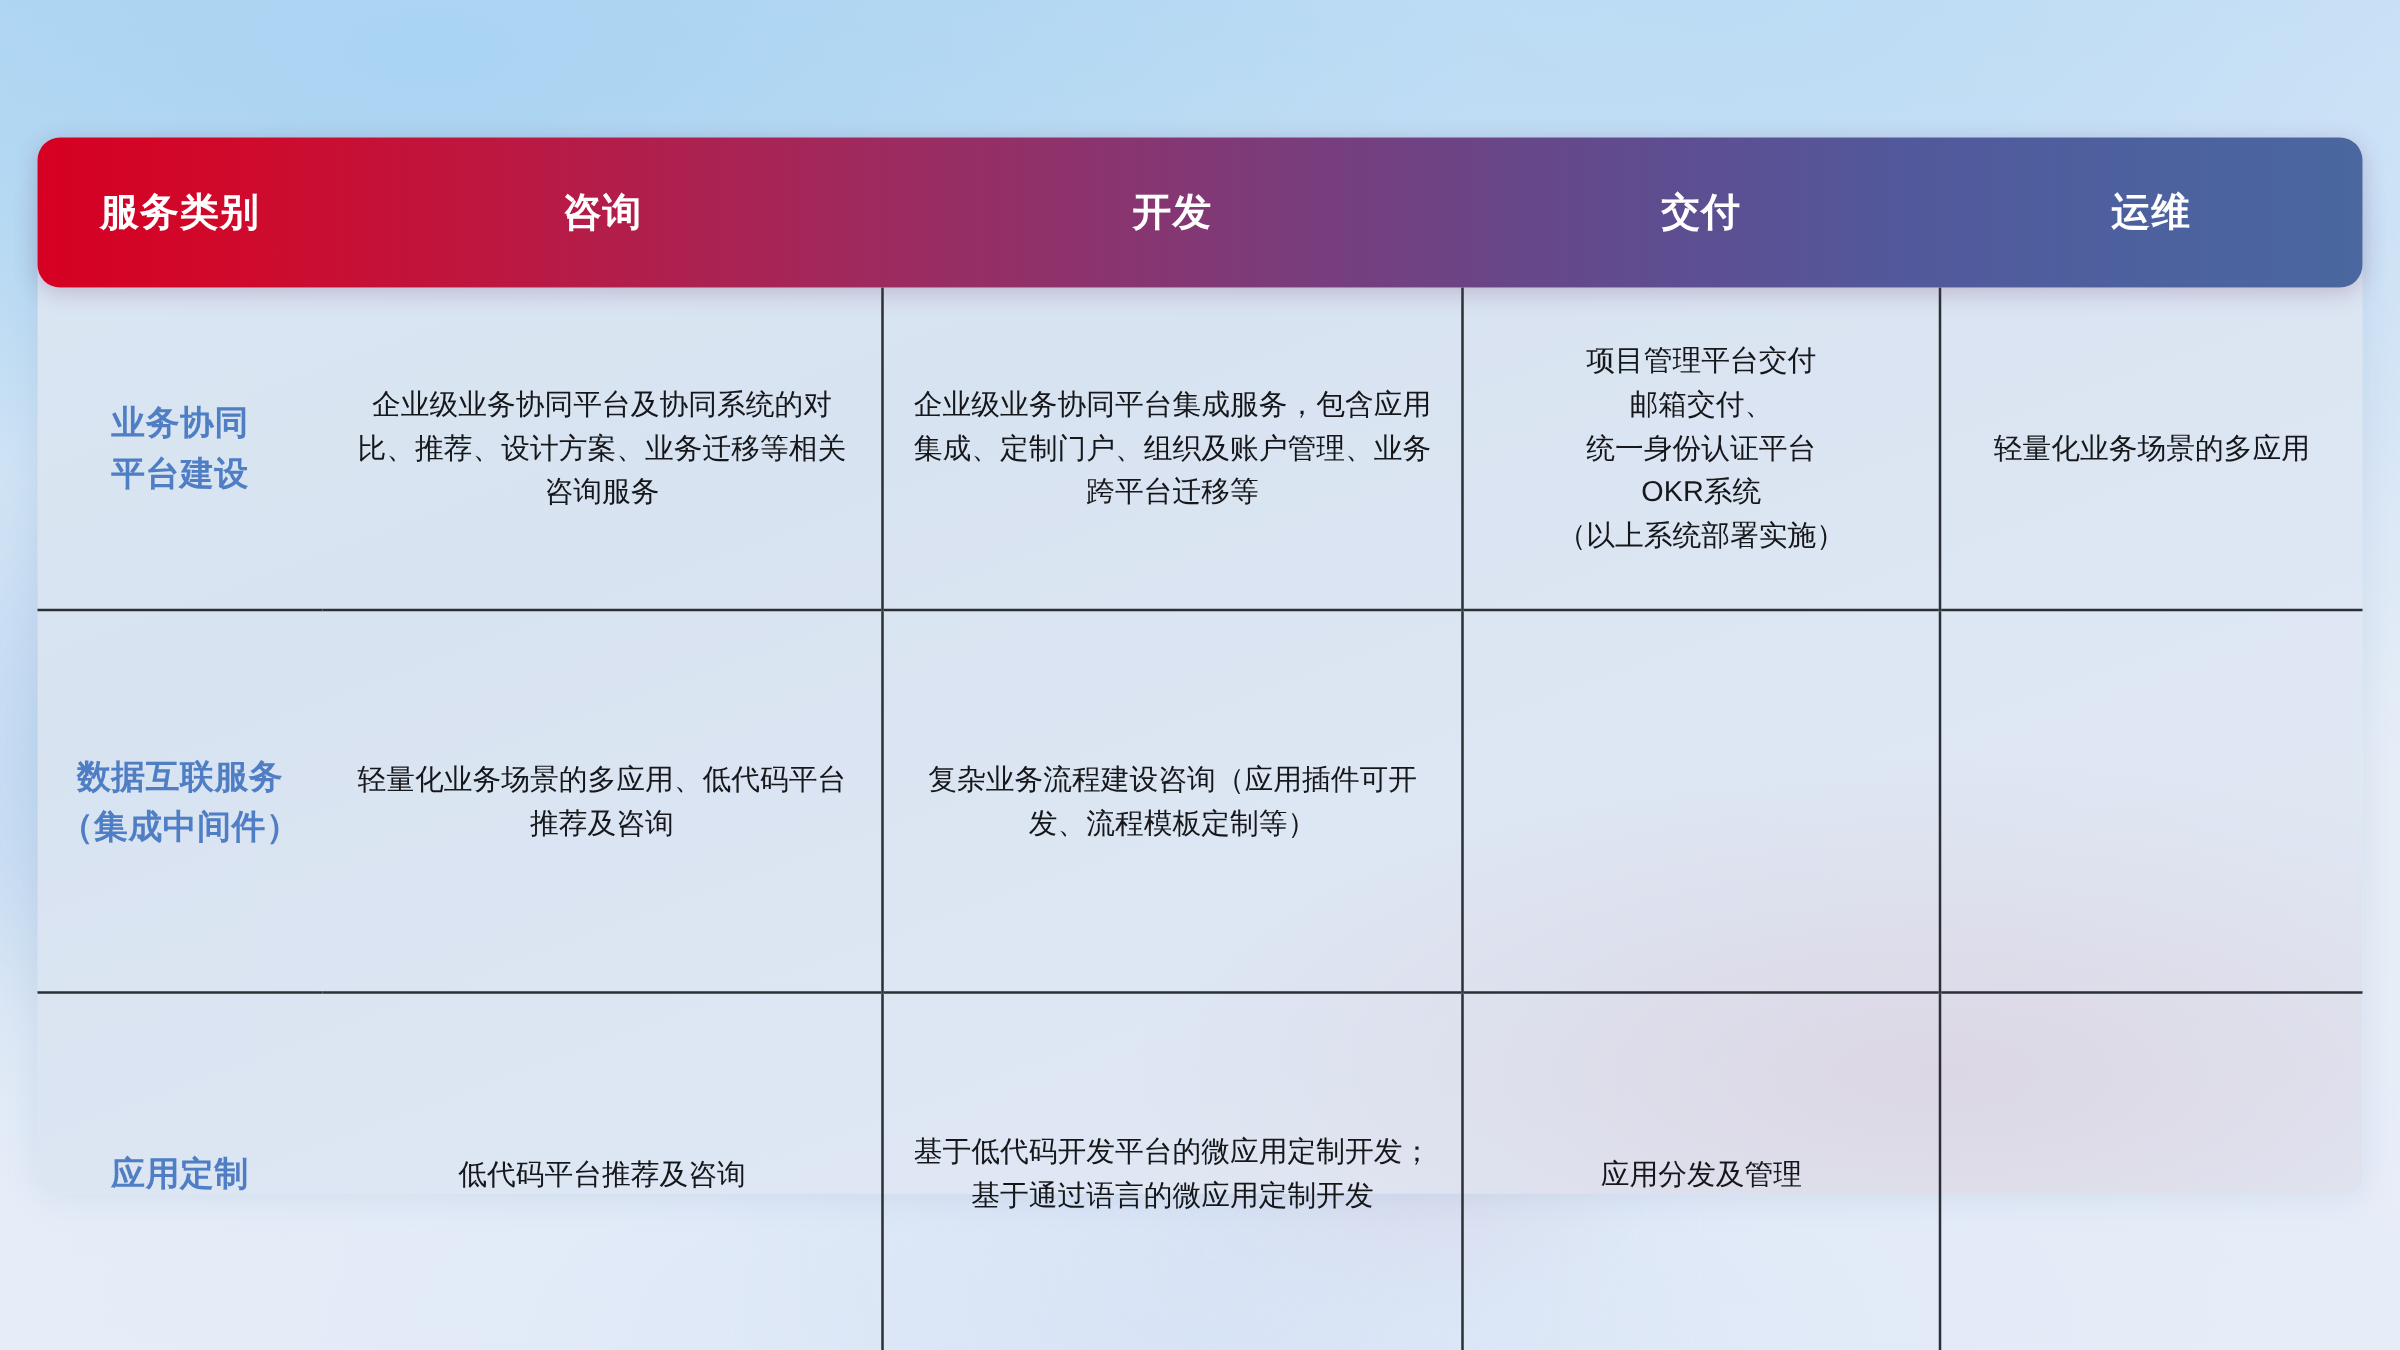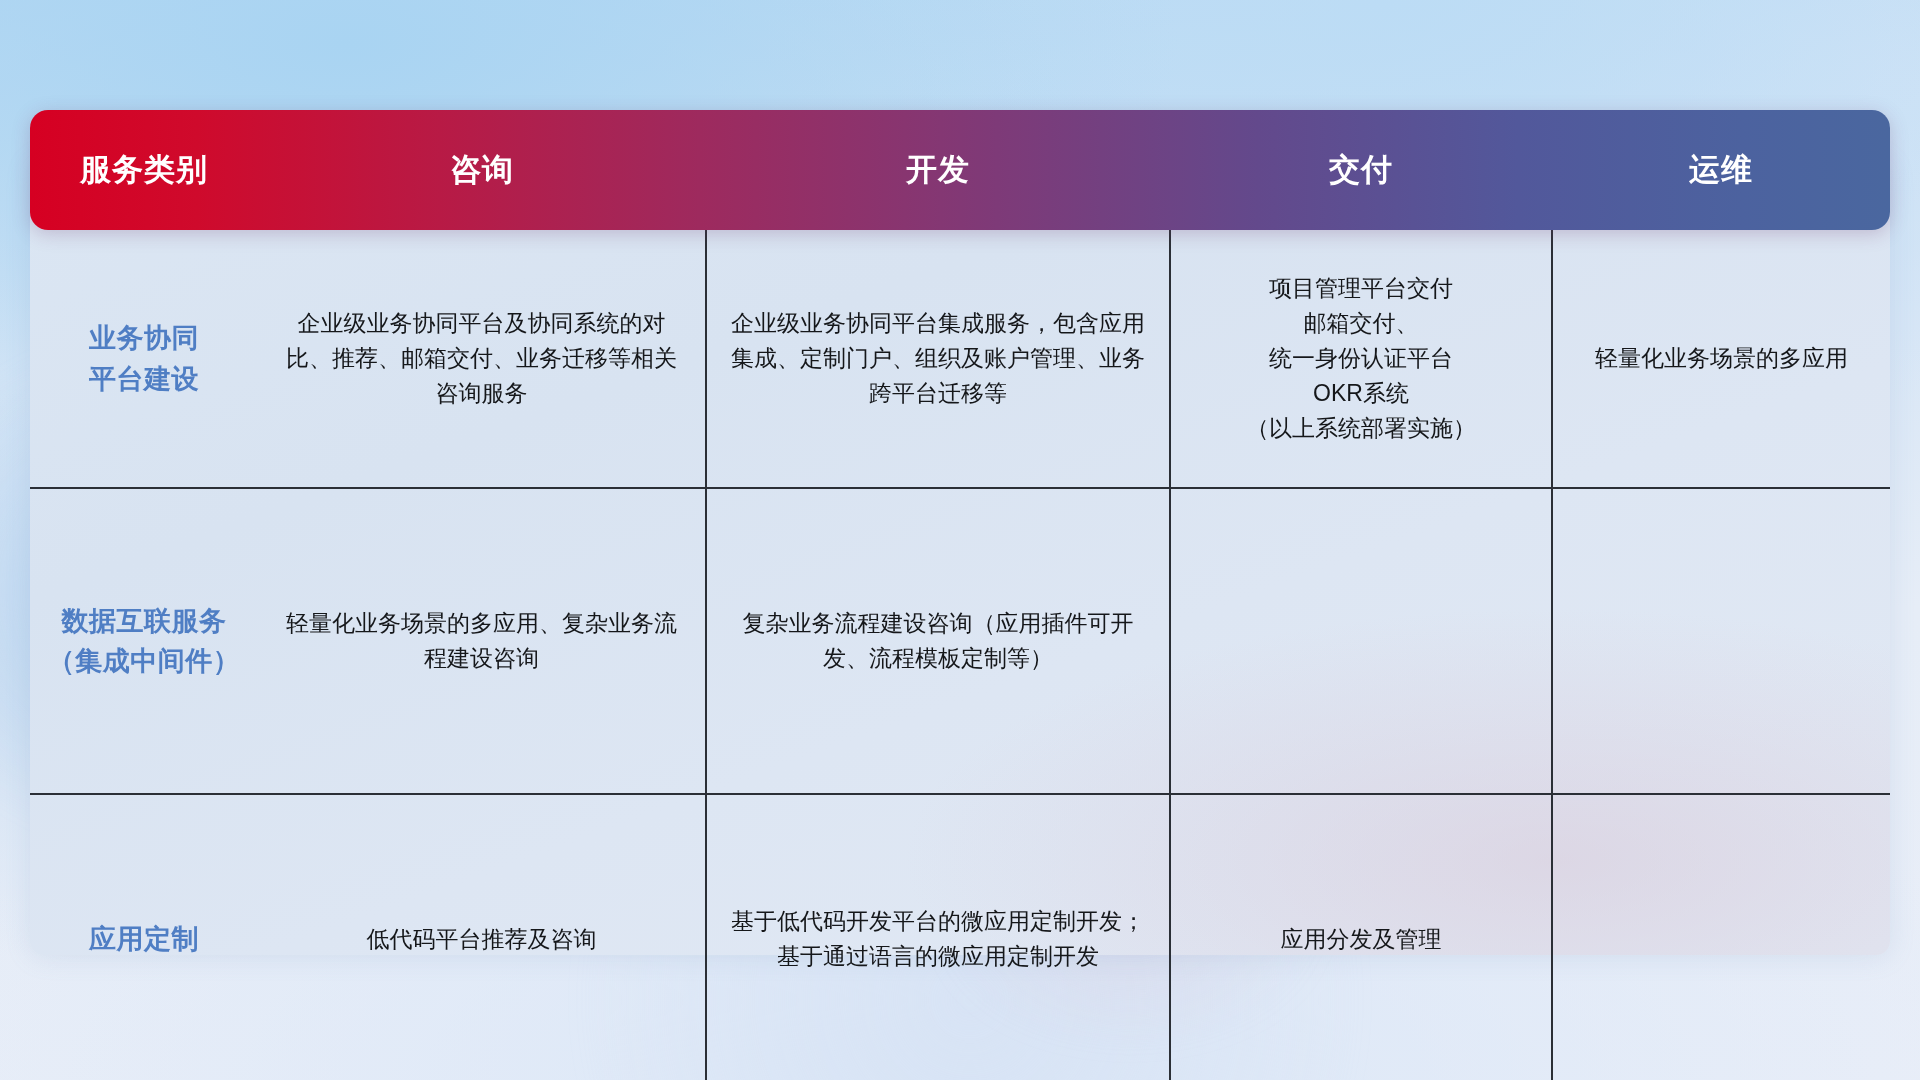--- a/index.html
+++ b/index.html
@@ -191,21 +191,21 @@
         <th>运维</th>
       </tr>
     </thead>
     <tbody>
       <tr class="row-1">
         <td class="cat">
             <span class="cell-text">业务协同
 平台建设</span>
           </td>
         <td>
-            <span class="cell-text">企业级业务协同平台及协同系统的对比、推荐、邮箱交付、业务迁移等相关咨询服务</span>
+            <span class="cell-text">企业级业务协同平台及协同系统的对比、推荐、设计方案、业务迁移等相关咨询服务</span>
           </td>
         <td>
             <span class="cell-text">企业级业务协同平台集成服务，包含应用集成、定制门户、组织及账户管理、业务跨平台迁移等</span>
           </td>
         <td>
             <span class="cell-text">项目管理平台交付
 邮箱交付、
 统一身份认证平台
 OKR系统
 （以上系统部署实施）</span>
@@ -213,21 +213,21 @@
         <td>
             <span class="cell-text">轻量化业务场景的多应用</span>
           </td>
       </tr>
       <tr class="row-2">
         <td class="cat">
             <span class="cell-text">数据互联服务
 （集成中间件）</span>
           </td>
         <td>
-            <span class="cell-text">轻量化业务场景的多应用、复杂业务流程建设咨询</span>
+            <span class="cell-text">轻量化业务场景的多应用、低代码平台推荐及咨询</span>
           </td>
         <td>
             <span class="cell-text">复杂业务流程建设咨询（应用插件可开发、流程模板定制等）</span>
           </td>
         <td>
             <span class="cell-text"></span>
           </td>
         <td>
             <span class="cell-text"></span>
           </td>

